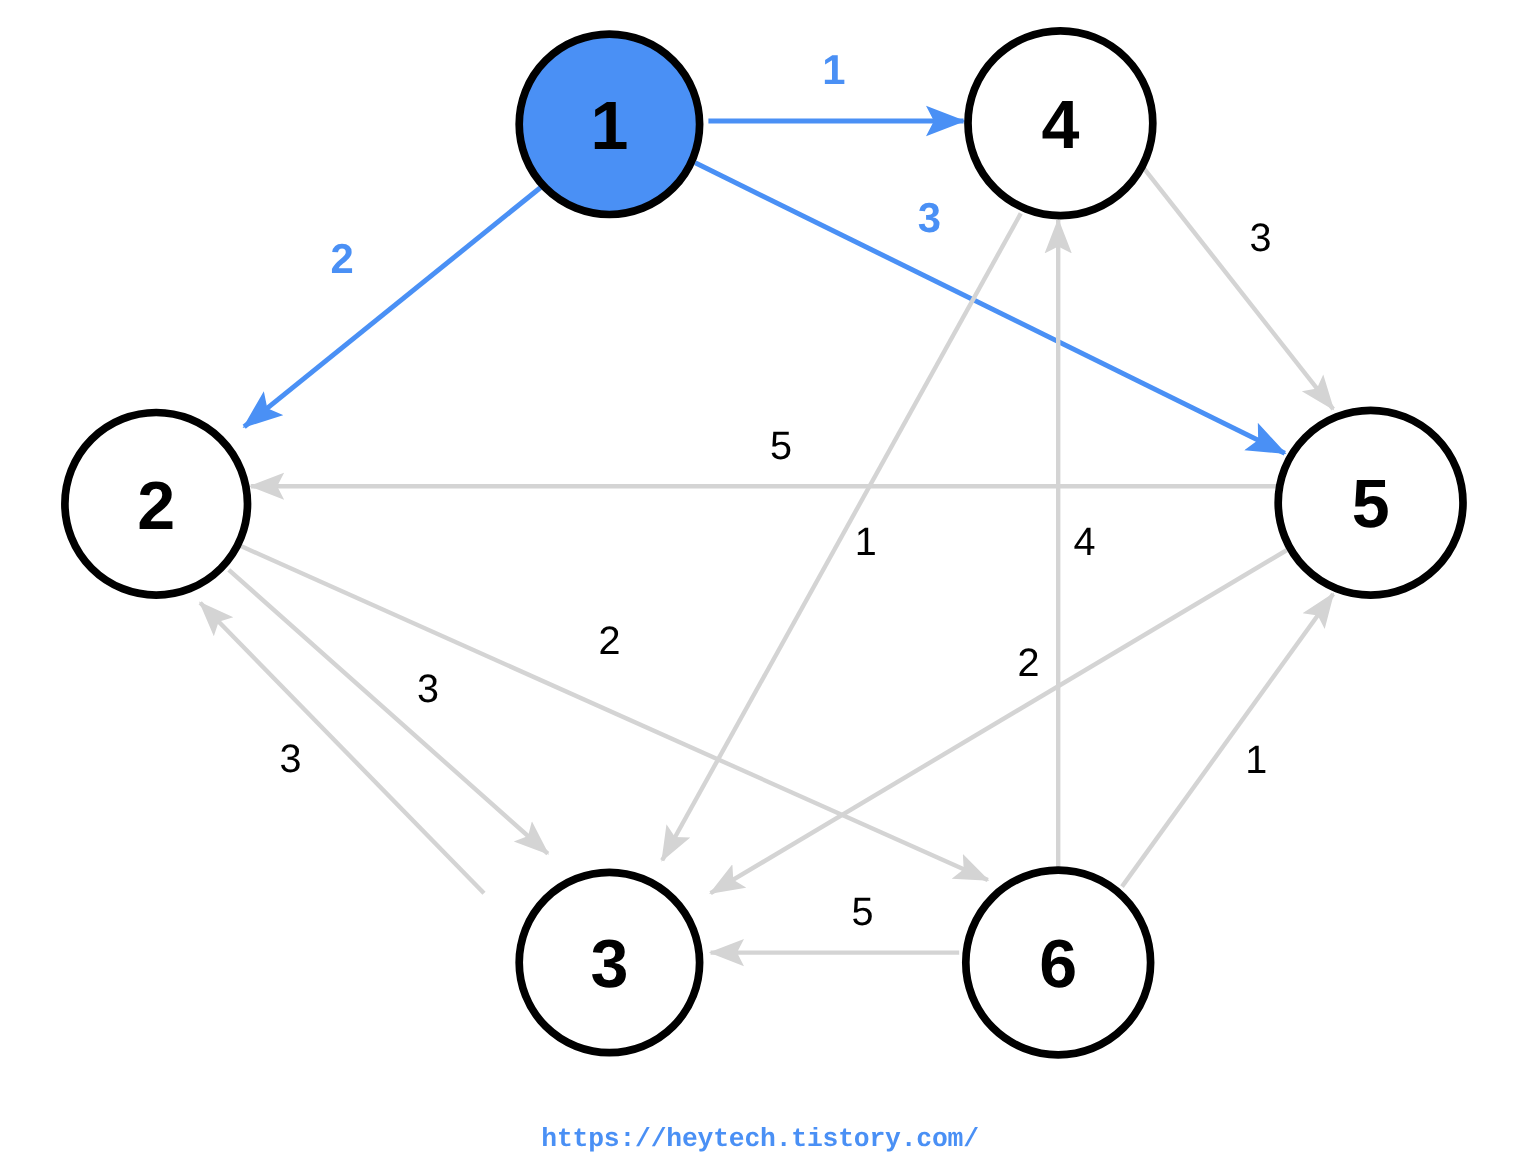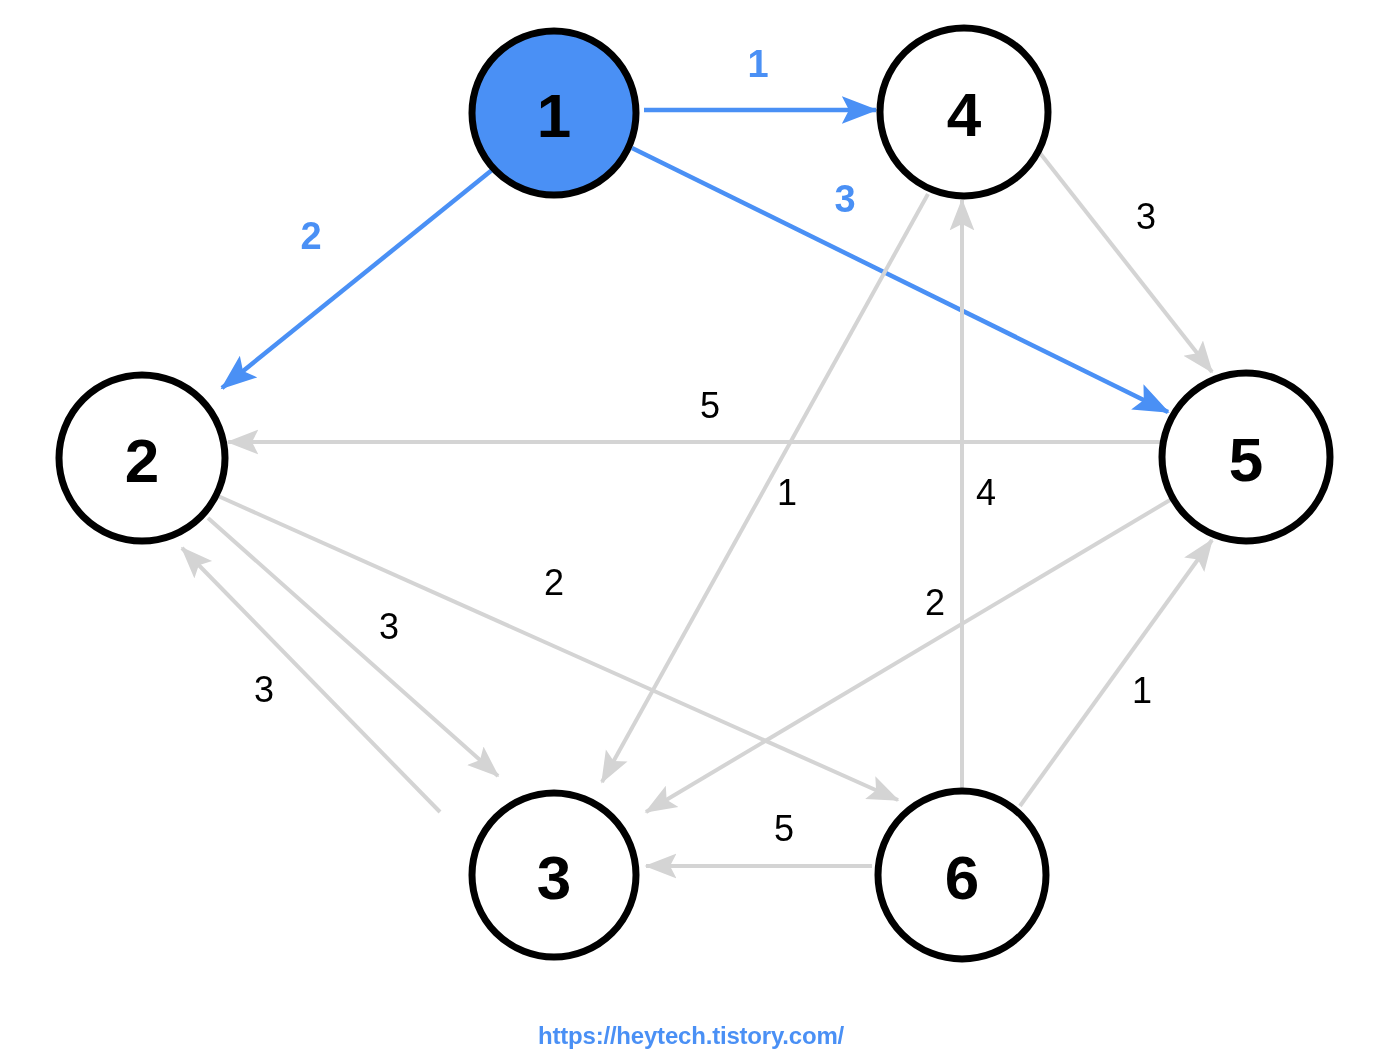--- a/index.html
+++ b/index.html
@@ -7,21 +7,21 @@
   #stage{position:relative;width:1382px;height:1064px;background:#fff;}
   svg#graph{position:absolute;left:0;top:0;width:1382px;height:1064px;}
   .node-circle{fill:#ffffff;stroke:#000000;stroke-width:7;}
   .node-circle.active{fill:#4a90f5;}
   .node-label{font-family:"Liberation Sans",sans-serif;font-size:62px;font-weight:700;fill:#000;text-anchor:middle;dominant-baseline:central;}
   .edge-line{stroke:#d4d4d4;stroke-width:4;fill:none;}
   .edge-line.hl{stroke:#4a90f5;stroke-width:4.5;}
   .edge-weight{font-family:"Liberation Sans",sans-serif;font-size:36px;font-weight:400;fill:#000;text-anchor:middle;dominant-baseline:central;}
   .edge-weight.hl{fill:#4a90f5;font-weight:700;font-size:38px;}
   .footer-url{position:absolute;left:0;right:0;bottom:14px;text-align:center;color:#4a90f5;
-              font-family:Liberation Sans, sans-serif;font-size:24px;font-weight:700;letter-spacing:-0.2px;}
+              font-family:Liberation Mono, monospace;font-size:24px;font-weight:700;letter-spacing:-0.2px;}
 </style>
 </head>
 <body>
 
 <div id="stage">
   <svg id="graph" viewBox="0 0 1382 1064">
     <defs>
       <marker id="ah-gray" markerWidth="9" markerHeight="9" refX="7.6" refY="3.2" orient="auto" markerUnits="strokeWidth">
         <path d="M0,0.1 L8,3.2 L0,6.3 L1.6,3.2 z" fill="#d4d4d4"></path>
       </marker>

